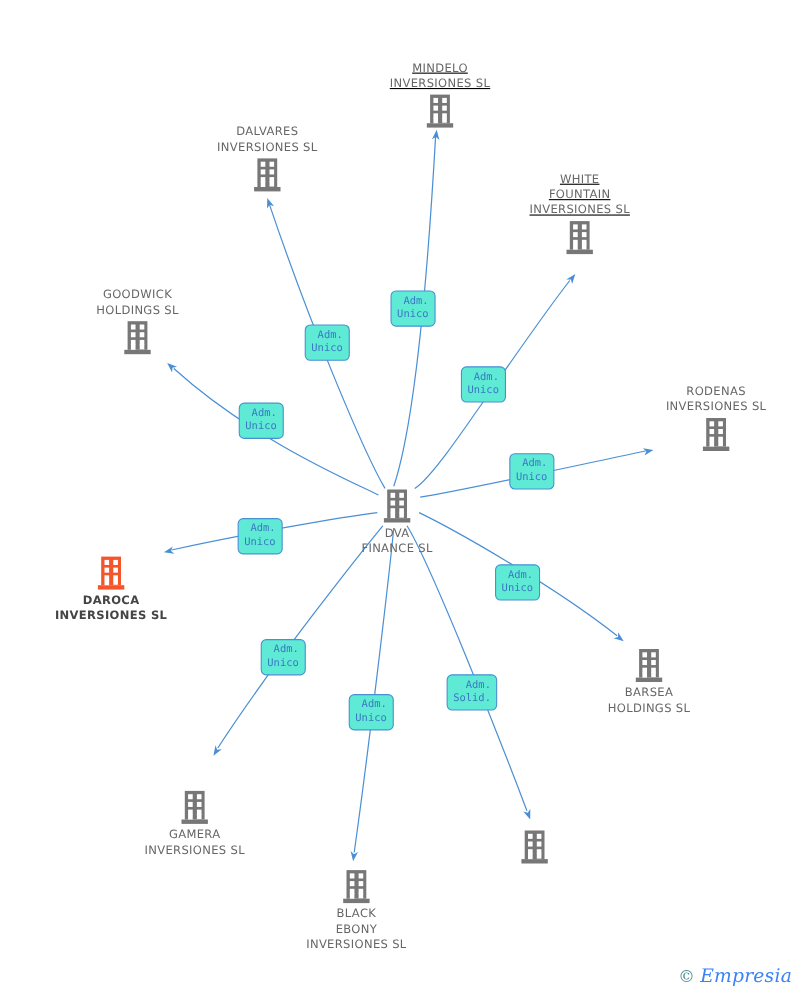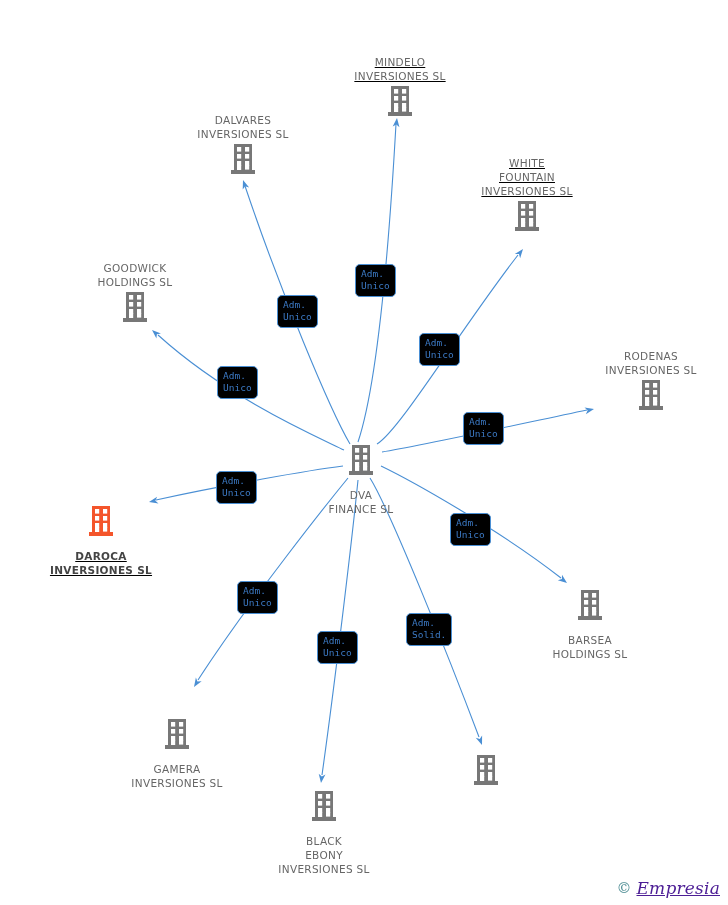--- a/index.html
+++ b/index.html
@@ -38,63 +38,62 @@
   .node .caption {
     display: block;
     font-family: "DejaVu Sans", sans-serif;
     font-size: 10.5px;
     line-height: 14px;
     color: #666666;
     letter-spacing: 0.3px;
     white-space: pre-line;
   }
   .node.label-above .caption { margin-bottom: 2px; }
-  .node.label-below .caption { margin-top: 12px; }
+  .node.label-below .caption { margin-top: 2px; }
   .node.highlight .caption {
     color: #444444;
     font-weight: bold;
   }
   .edge-label {
     position: absolute;
     z-index: 4;
-    background: #000000;
+    background: #5eead4;
     border: 1px solid #4a8fd4;
     border-radius: 5px;
     box-sizing: border-box;
     padding: 3px 5px 4px 5px;
     font-family: "DejaVu Sans Mono", monospace;
     font-size: 9.5px;
     line-height: 12px;
     color: #3b78c2;
-    text-align: left;
+    text-align: right;
     white-space: pre-line;
     box-shadow: 0 0 0 0 rgba(0,0,0,0);
   }
   #watermark {
     position: absolute;
     right: 8px;
     bottom: 8px;
     z-index: 6;
     display: flex;
     align-items: center;
     gap: 5px;
     font-family: "DejaVu Serif", serif;
   }
   #watermark .copy {
     font-size: 15px;
     color: #4c8c93;
     line-height: 1;
   }
   #watermark .brand {
     font-size: 17px;
-    color: #4c1d95;
+    color: #3b82f6;
     font-style: italic;
     line-height: 1;
     letter-spacing: 0.2px;
-    text-decoration: underline;
   }
 </style>
 </head>
 <body>
 
 <div id="canvas">
 
   <svg id="edges" viewBox="0 0 728 905">
     <g id="edge-paths">
         <path d="M 358 442 C 372 400 386 300 396 124" fill="none" stroke="#4a8fd4" stroke-width="1.1"></path>
@@ -181,21 +180,21 @@
           <rect x="8" y="4" width="4.2" height="4.6" fill="#ffffff"></rect>
           <rect x="16" y="4" width="4.2" height="4.6" fill="#ffffff"></rect>
           <rect x="8" y="11" width="4.2" height="4.6" fill="#ffffff"></rect>
           <rect x="16" y="11" width="4.2" height="4.6" fill="#ffffff"></rect>
           <rect x="8" y="18" width="4.2" height="4.6" fill="#ffffff"></rect>
           <rect x="16" y="18" width="4.2" height="4.6" fill="#ffffff"></rect>
           <rect x="8" y="22" width="4.2" height="5" fill="#ffffff"></rect>
           <rect x="16" y="22" width="4.2" height="4.6" fill="#ffffff"></rect>
         </svg>
       </div>
-      <div class="node label-above" style="left: 135px; top: 261px;">
+      <div class="node label-above" style="left: 125px; top: 261px;">
         <span class="caption">GOODWICK
 HOLDINGS SL</span>
         <svg class="bldg" width="28" height="32" viewBox="0 0 28 32">
           <rect x="5" y="1" width="18" height="26" fill="#777777"></rect>
           <rect x="2" y="27" width="24" height="4" fill="#777777"></rect>
           <rect x="8" y="4" width="4.2" height="4.6" fill="#ffffff"></rect>
           <rect x="16" y="4" width="4.2" height="4.6" fill="#ffffff"></rect>
           <rect x="8" y="11" width="4.2" height="4.6" fill="#ffffff"></rect>
           <rect x="16" y="11" width="4.2" height="4.6" fill="#ffffff"></rect>
           <rect x="8" y="18" width="4.2" height="4.6" fill="#ffffff"></rect>
@@ -213,21 +212,21 @@
           <rect x="8" y="4" width="4.2" height="4.6" fill="#ffffff"></rect>
           <rect x="16" y="4" width="4.2" height="4.6" fill="#ffffff"></rect>
           <rect x="8" y="11" width="4.2" height="4.6" fill="#ffffff"></rect>
           <rect x="16" y="11" width="4.2" height="4.6" fill="#ffffff"></rect>
           <rect x="8" y="18" width="4.2" height="4.6" fill="#ffffff"></rect>
           <rect x="16" y="18" width="4.2" height="4.6" fill="#ffffff"></rect>
           <rect x="8" y="22" width="4.2" height="5" fill="#ffffff"></rect>
           <rect x="16" y="22" width="4.2" height="4.6" fill="#ffffff"></rect>
         </svg>
       </div>
-      <div class="node label-below highlight" style="left: 101px; top: 505px; text-decoration: underline;">
+      <div class="node label-below highlight" style="left: 101px; top: 505px;">
         <svg class="bldg" width="28" height="32" viewBox="0 0 28 32">
           <rect x="5" y="1" width="18" height="26" fill="#f4552b"></rect>
           <rect x="2" y="27" width="24" height="4" fill="#f4552b"></rect>
           <rect x="8" y="4" width="4.2" height="4.6" fill="#ffffff"></rect>
           <rect x="16" y="4" width="4.2" height="4.6" fill="#ffffff"></rect>
           <rect x="8" y="11" width="4.2" height="4.6" fill="#ffffff"></rect>
           <rect x="16" y="11" width="4.2" height="4.6" fill="#ffffff"></rect>
           <rect x="8" y="18" width="4.2" height="4.6" fill="#ffffff"></rect>
           <rect x="16" y="18" width="4.2" height="4.6" fill="#ffffff"></rect>
           <rect x="8" y="22" width="4.2" height="5" fill="#ffffff"></rect>

